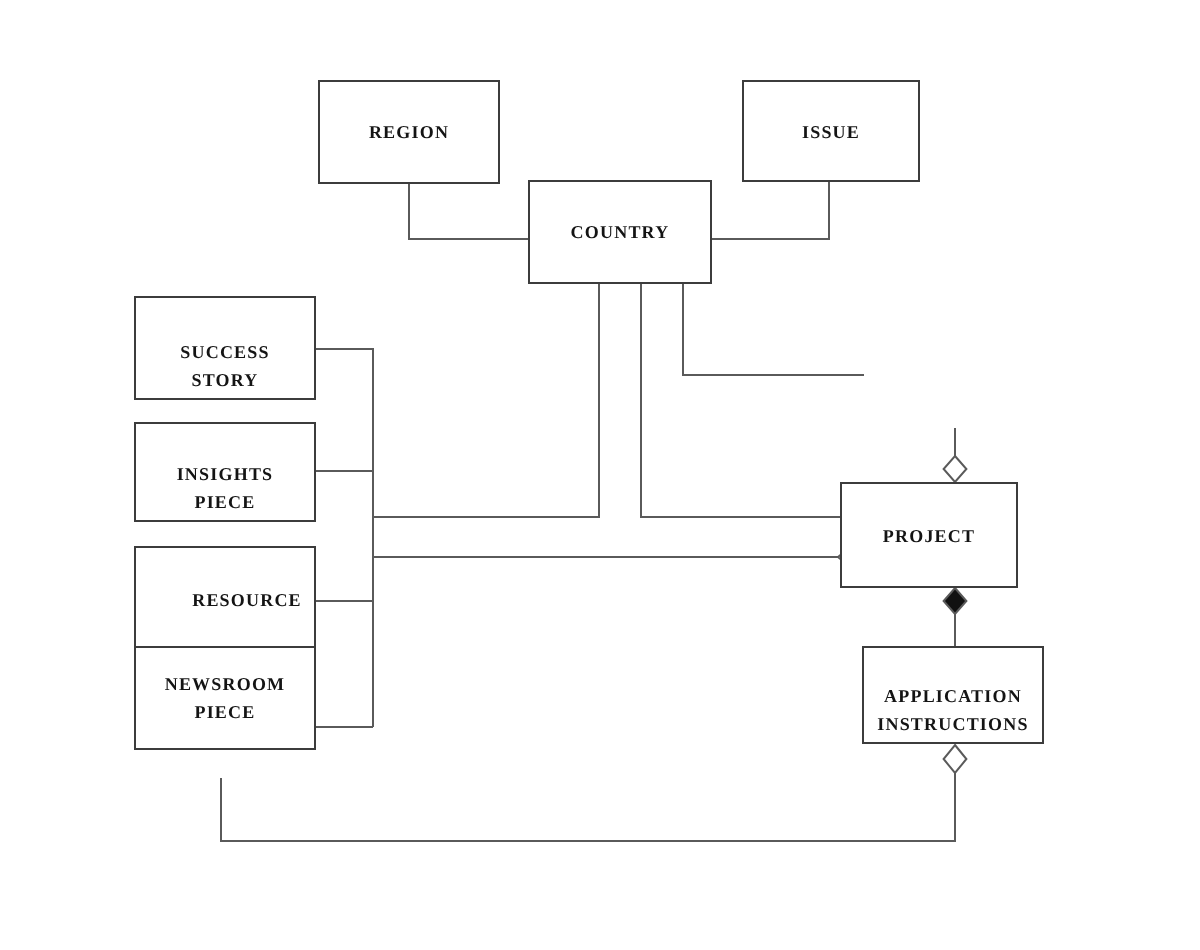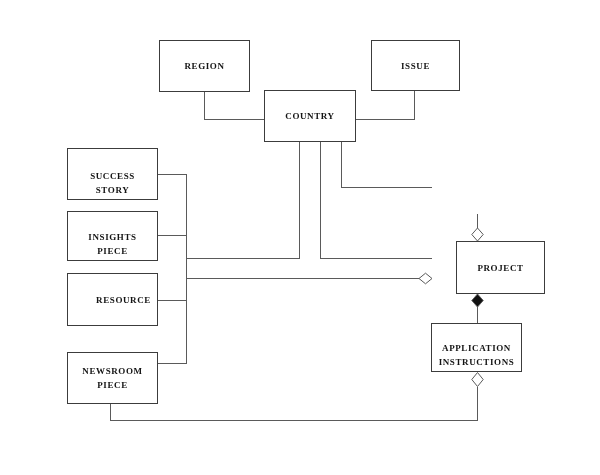--- a/index.html
+++ b/index.html
@@ -31,24 +31,24 @@
     z-index:2;
   }
   
   .n-region{left:159px;top:40px;width:91px;height:52px;}
   .n-country{left:264px;top:52px;width:92px;height:52px;margin-top:38px;}
   .n-issue{left:371px;top:40px;width:89px;height:51px;}
   
   .n-success{left:67px;top:148px;width:91px;height:52px;align-items:flex-end;}
   .n-insights{left:67px;top:211px;width:91px;height:50px;align-items:flex-end;}
   .n-resource{left:67px;top:273px;width:91px;height:53px;padding-left:28px;}
-  .n-newsroom{left:67px;top:352px;width:91px;height:52px;}
+  .n-newsroom{left:67px;top:323px;width:91px;height:52px;}
   
   .n-person{left:432px;top:160px;width:90px;height:54px;}
-  .n-project{left:456px;top:241px;width:89px;height:53px;}
+  .n-project{left:420px;top:241px;width:89px;height:53px;}
   .n-appinstr{left:431px;top:323px;width:91px;height:49px;align-items:flex-end;}
 </style>
 </head>
 <body>
 
 <div class="canvas">
 
   <svg class="connector-layer" width="600" height="475" viewBox="0 0 600 475" xmlns="http://www.w3.org/2000/svg">
     <g stroke="#5a5a5a" stroke-width="1" fill="none" shape-rendering="crispEdges">
 

